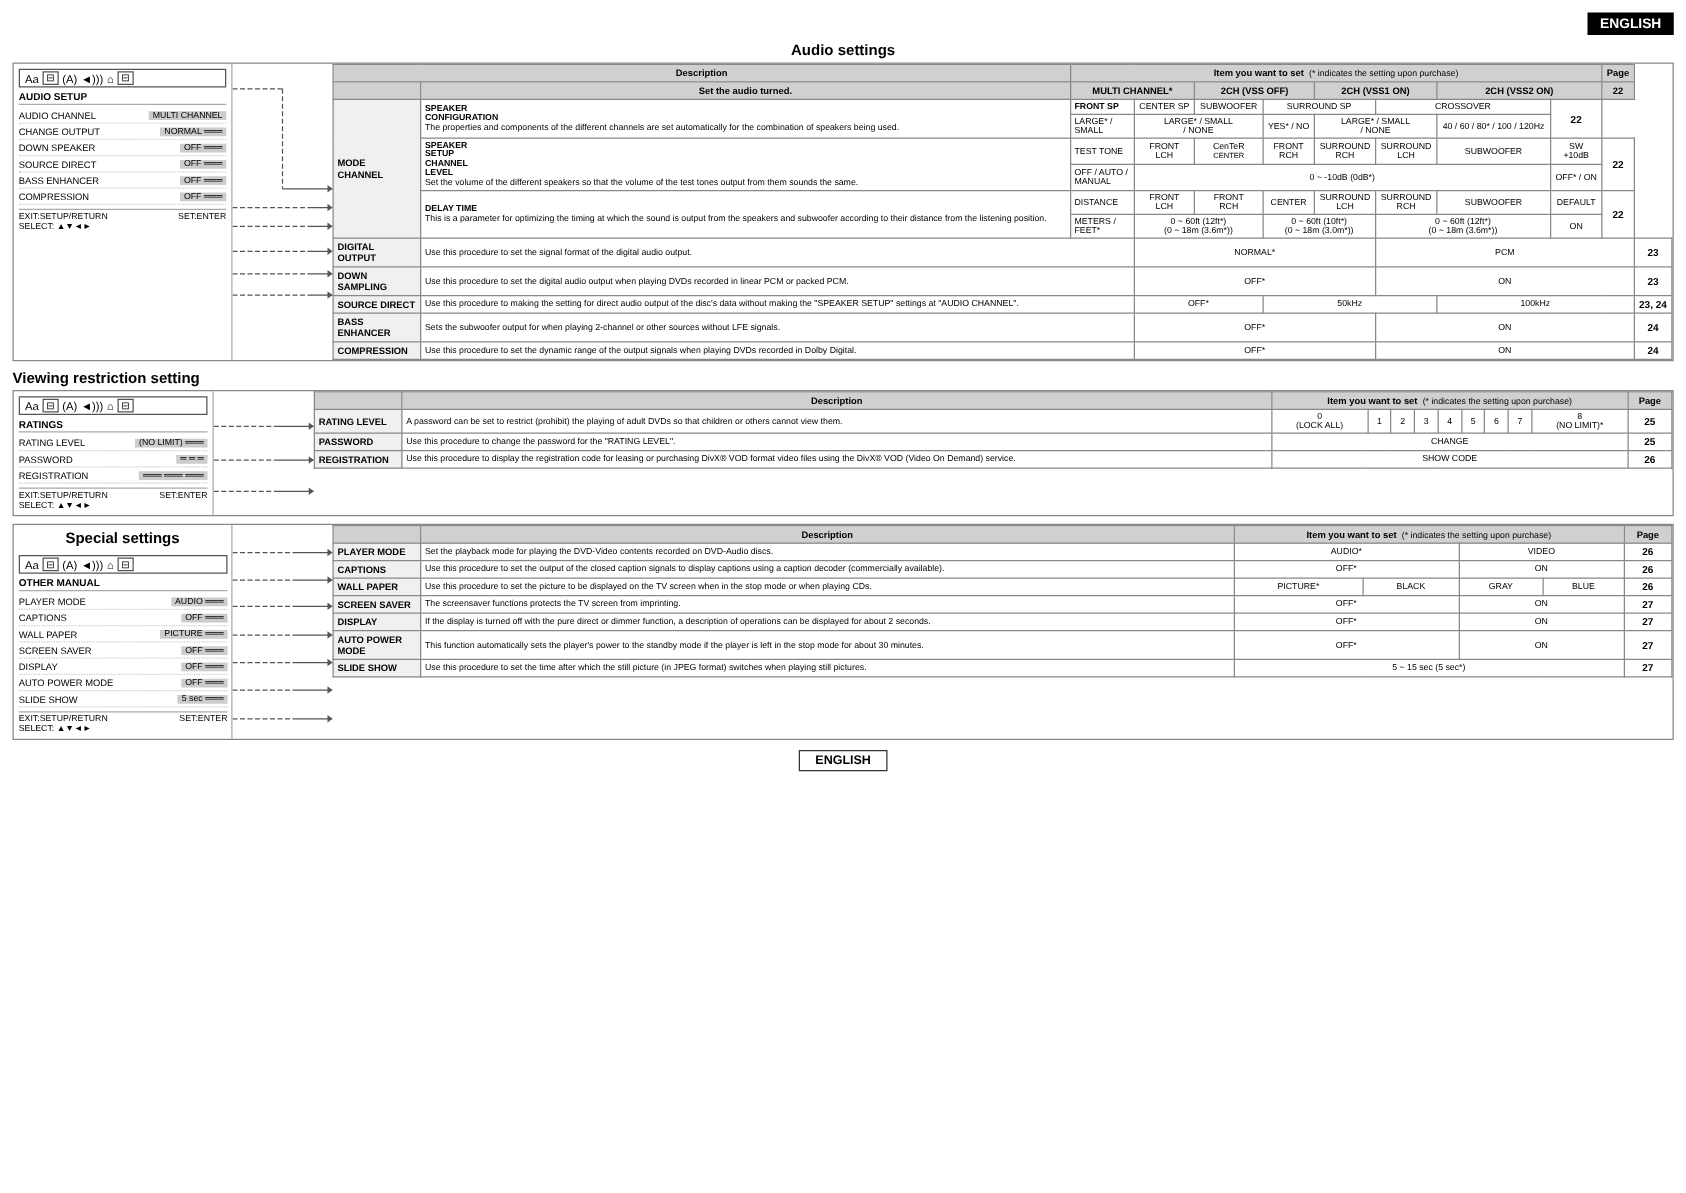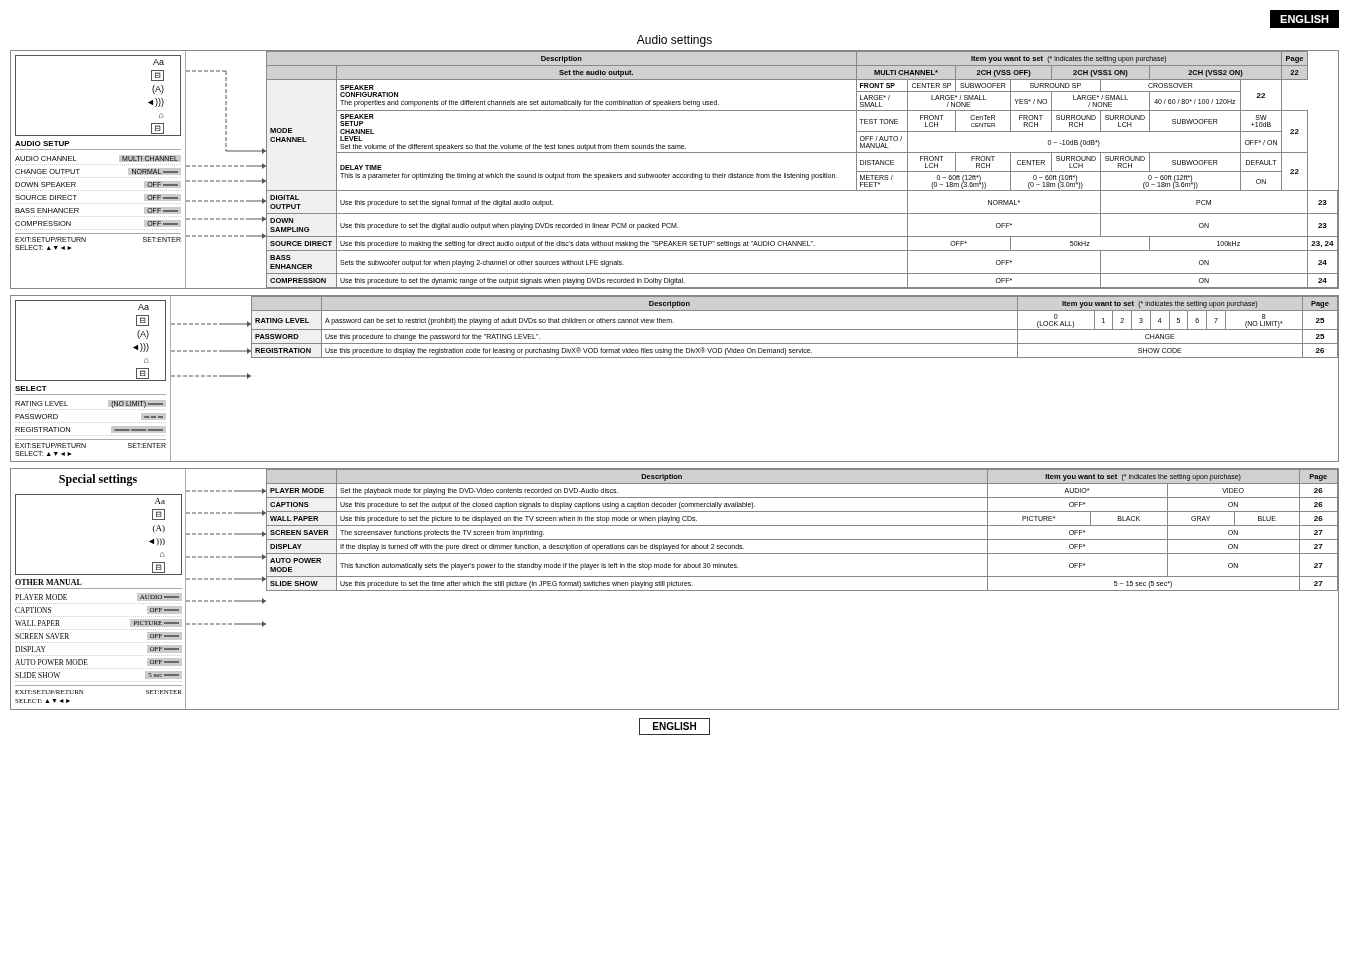--- a/index.html
+++ b/index.html
@@ -93,23 +93,22 @@
       flex: 1;
     }
 
     
     .device-icon-bar {
       display: flex;
       align-items: flex-end;
       gap: 3px;
       font-size: 9px;
       border: 1px solid #555;
-      padding: 1px 16px;
+      padding: 1px 4px;
       margin-bottom: 3px;
-      flex-direction: column;
     }
     .icon-box {
       border: 1px solid #555;
       padding: 0 2px;
       font-size: 8px;
     }
 
     .menu-heading {
       font-weight: bold;
       font-size: 8px;
@@ -140,21 +139,21 @@
       padding-top: 2px;
     }
 
     
     .titled-section {
       margin-bottom: 6px;
     }
 
     .titled-section > .title-row {
       font-size: 12px;
-      font-weight: normal;
+      font-weight: bold;
       margin-bottom: 3px;
     }
   </style>
 </head>
 <body>
 
 <div class="page-header">
   <div class="english-badge">ENGLISH</div>
 </div>
 
@@ -239,21 +238,21 @@
     <div class="table-col">
       <table class="settings-table">
         <thead>
           <tr>
             <th colspan="2">Description</th>
             <th colspan="8">Item you want to set &nbsp;<span style="font-weight:normal;font-size:7px;">(* indicates the setting upon purchase)</span></th>
             <th>Page</th>
           </tr>
           <tr>
             <th style="width:70px;"></th>
-            <th>Set the audio output.</th>
+            <th>Set the audio turned.</th>
             <th colspan="2">MULTI CHANNEL*</th>
             <th colspan="2">2CH (VSS OFF)</th>
             <th colspan="2">2CH (VSS1 ON)</th>
             <th colspan="2">2CH (VSS2 ON)</th>
             <th>22</th>
           </tr>
         </thead>
         <tbody>
 
           <tr>
@@ -365,33 +364,36 @@
             <td colspan="4" style="font-size:7px;text-align:center;">ON</td>
             <td class="page-cell">24</td>
           </tr>
         </tbody>
       </table>
     </div>
   </div>
 </div>
 
 <div class="titled-section">
+  <div class="title-row" style="margin-bottom:3px;">
+    <span>Viewing restriction setting</span>
+  </div>
 
   <div class="two-col" style="border:1px solid #888;">
 
     <div class="menu-panel" style="width:160px;min-width:160px;">
       <div class="device-icon-bar">
         <span>Aa</span>
         <span class="icon-box">⊟</span>
         <span>(A)</span>
         <span>◄)))</span>
         <span>⌂</span>
         <span class="icon-box">⊟</span>
       </div>
-      <div class="menu-heading">SELECT</div>
+      <div class="menu-heading">RATINGS</div>
       <div class="menu-item-row">
         <span>RATING LEVEL</span>
         <span class="mval">(NO LIMIT) ═══</span>
       </div>
       <div class="menu-item-row">
         <span>PASSWORD</span>
         <span class="mval">═ ═ ═</span>
       </div>
       <div class="menu-item-row">
         <span>REGISTRATION</span>
@@ -462,21 +464,21 @@
           </tr>
         </tbody>
       </table>
     </div>
   </div>
 </div>
 
 <div class="titled-section">
   <div class="two-col" style="border:1px solid #888;">
 
-    <div style="display:flex; flex-direction:column; width:175px; min-width:175px; border-right:1px solid #aaa;font-family:Liberation Serif, serif;">
+    <div style="display:flex; flex-direction:column; width:175px; min-width:175px; border-right:1px solid #aaa;">
       <div style="text-align:center; font-size:12px; font-weight:bold; padding:3px;">Special settings</div>
       <div class="menu-panel" style="border-right:none;">
         <div class="device-icon-bar">
           <span>Aa</span>
           <span class="icon-box">⊟</span>
           <span>(A)</span>
           <span>◄)))</span>
           <span>⌂</span>
           <span class="icon-box">⊟</span>
         </div>

